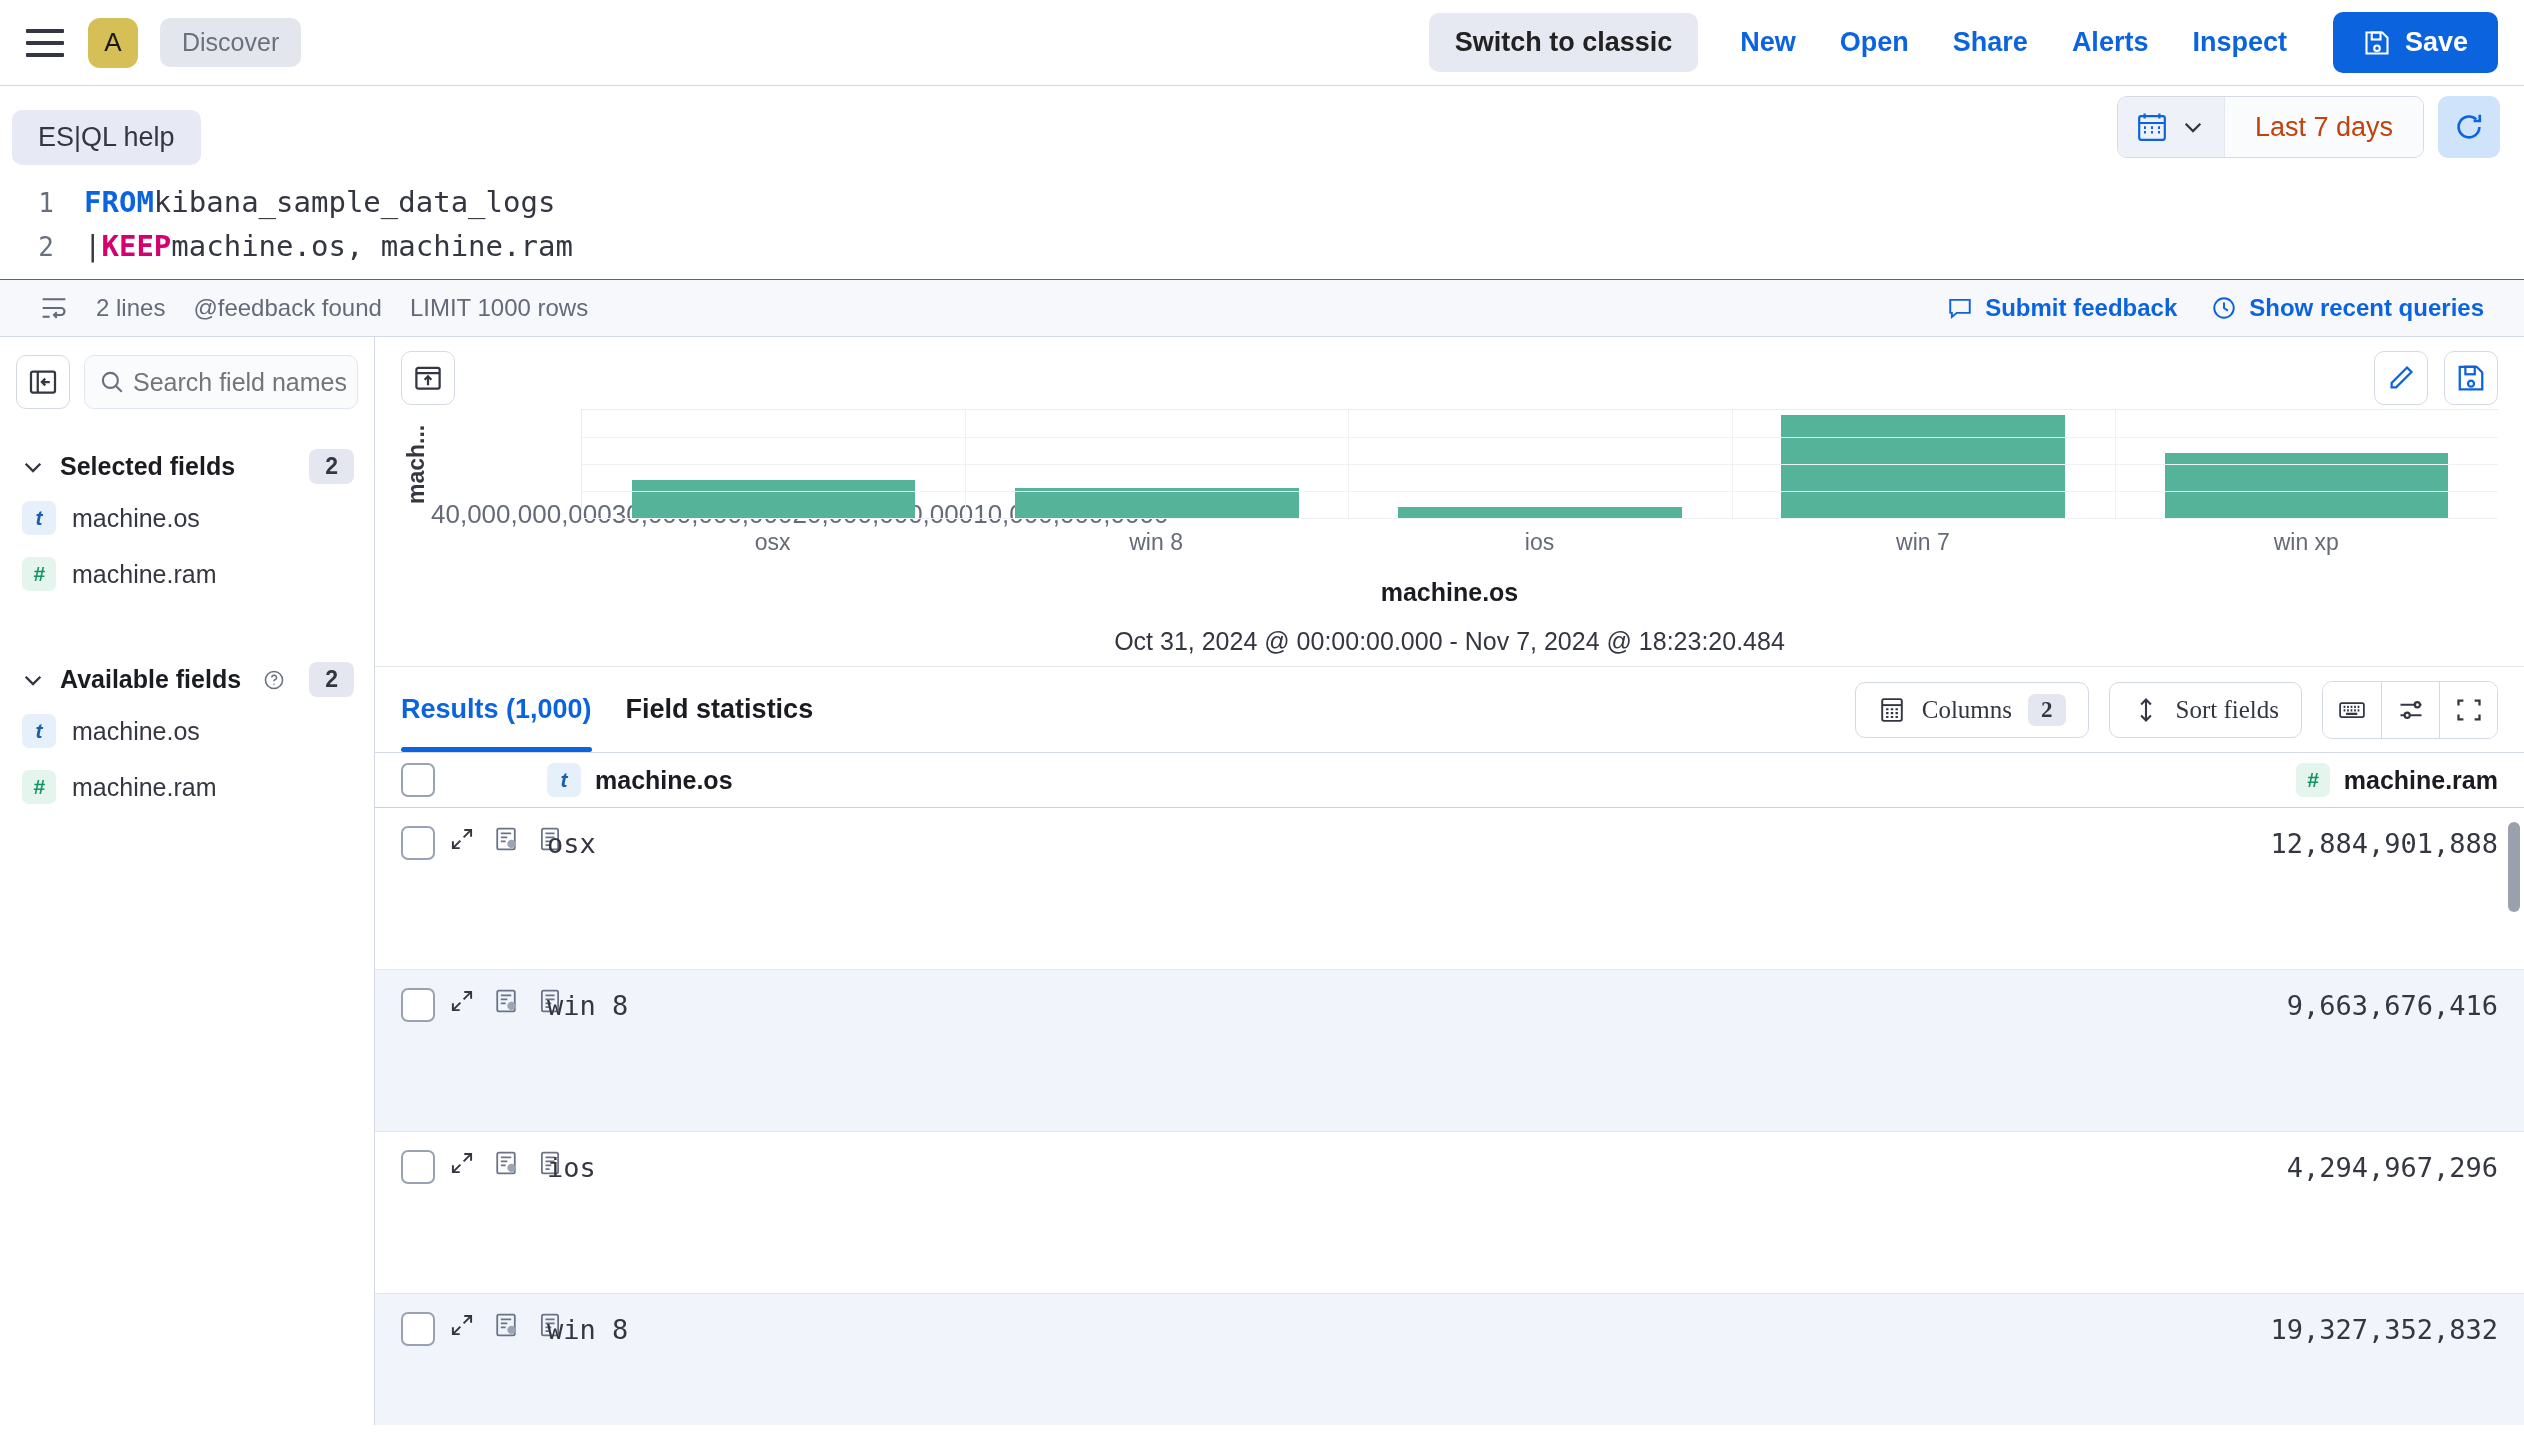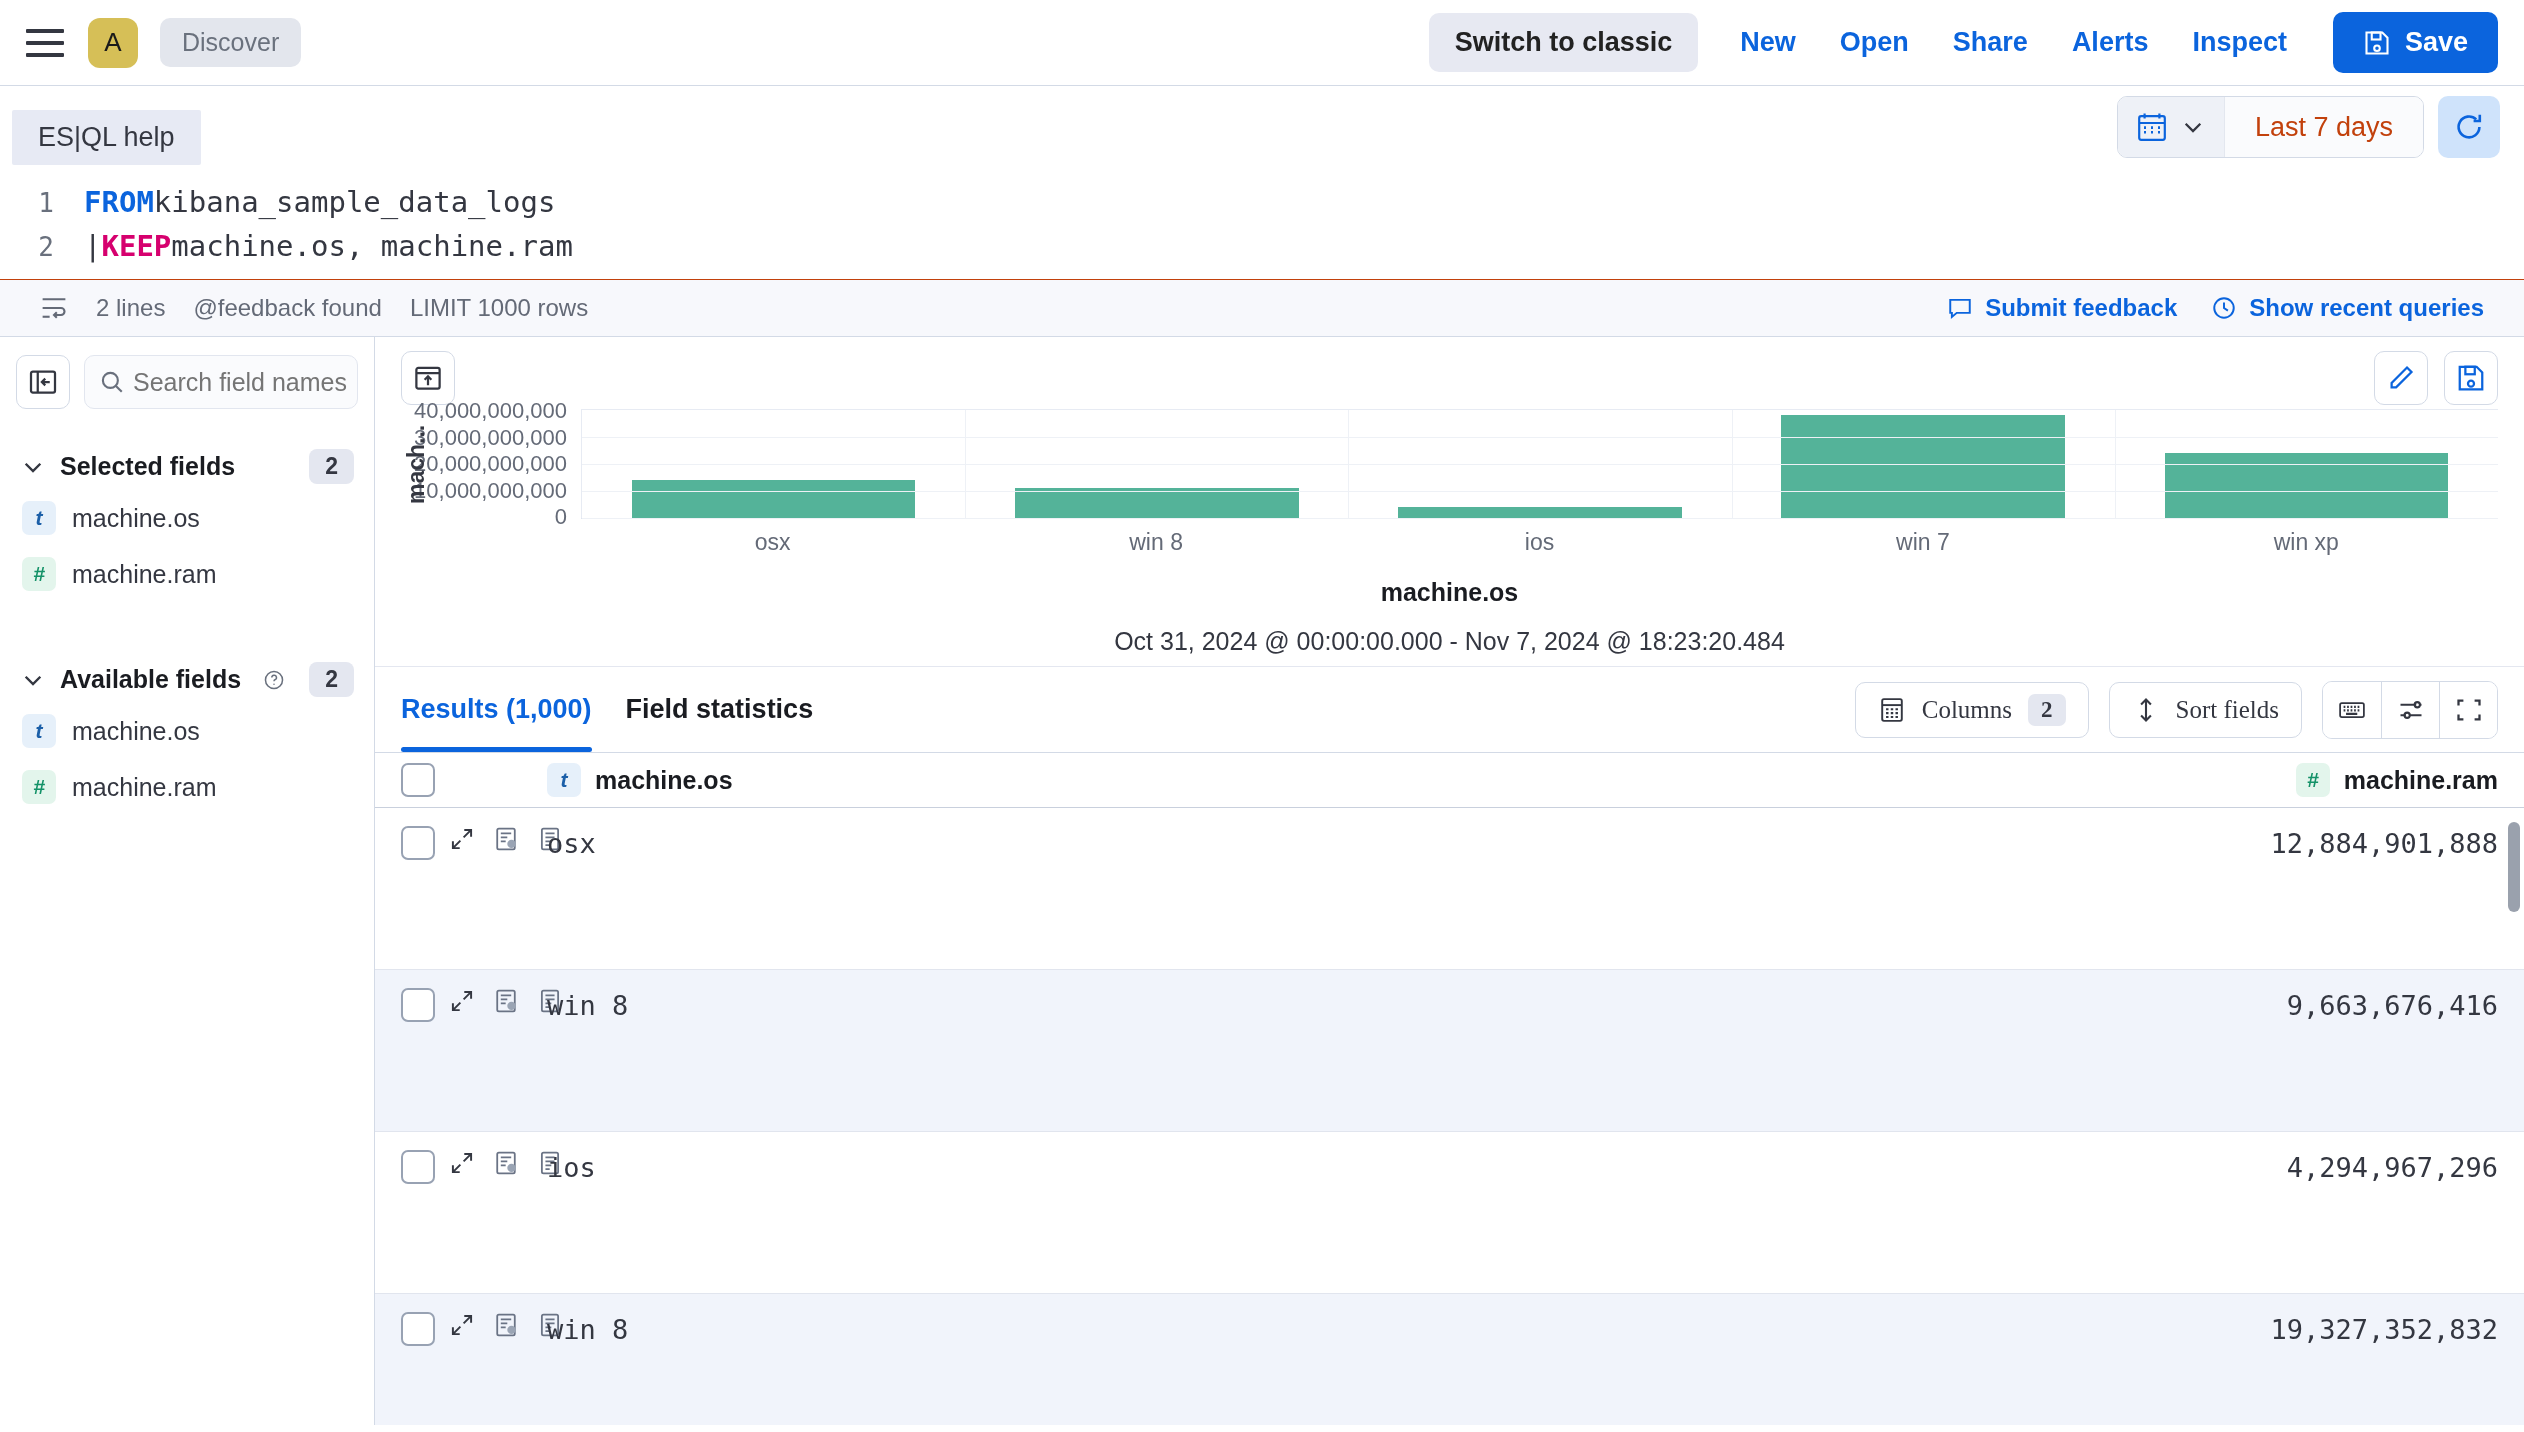--- a/index.html
+++ b/index.html
@@ -47,21 +47,21 @@
     background: #0b64dd; color: #fff; font-size: 27px; font-weight: bold;
     padding: 15px 30px; border-radius: 10px; border: none; cursor: pointer;
     display: flex; align-items: center; gap: 14px; margin-left: 24px;
   }
 
   
   .querybar { background: #fff; padding: 12px 0 0 0; }
   .esql-help {
     display: inline-block; margin: 12px 0 0 12px;
     background: #e7eaf4; color: #343741; font-size: 27px;
-    padding: 12px 26px; border-radius: 2px; cursor: pointer;
+    padding: 12px 26px; border-radius: 10px; cursor: pointer;
   }
   .daterow {
     position: absolute; right: 24px; top: 96px;
     display: flex; align-items: center;
   }
   .datepicker {
     display: flex; align-items: center; height: 62px;
     border: 1px solid #d3dae6; border-radius: 10px; overflow: hidden;
     background: #fff;
   }
@@ -156,23 +156,23 @@
   .ct-right { margin-left: auto; display: flex; gap: 16px; }
 
   .chartzone { padding: 4px 26px 0 26px; }
   .chart-flex { display: flex; align-items: stretch; height: 110px; }
   .y-title {
     writing-mode: vertical-rl; transform: rotate(180deg);
     font-size: 23px; font-weight: bold; color: #343741;
     display: flex; align-items: center; justify-content: center; width: 30px;
   }
   .y-ticks {
-    width: 150px; display: flex; flex-direction: column;
+    width: 150px; display: flex; flex-direction: row;
     justify-content: space-between; align-items: flex-end;
-    font-size: 22px; color: #646a77; padding-right: 14px;
+    font-size: 26px; color: #646a77; padding-right: 14px;
     margin-top: -11px; margin-bottom: -11px; text-align: right;
   }
   .plot {
     flex: 1; position: relative; border-left: 1px solid #e7ebf3;
     border-top: 1px solid #e7ebf3; border-bottom: 1px solid #d8dde8;
   }
   .gridline-h { position: absolute; left: 0; right: 0; height: 1px; background: #eef1f6; }
   .gridline-v { position: absolute; top: 0; bottom: 0; width: 1px; background: #eef1f6; }
   .bars { position: absolute; inset: 0; display: flex; }
   .barcell { flex: 1; display: flex; align-items: flex-end; justify-content: center; }

